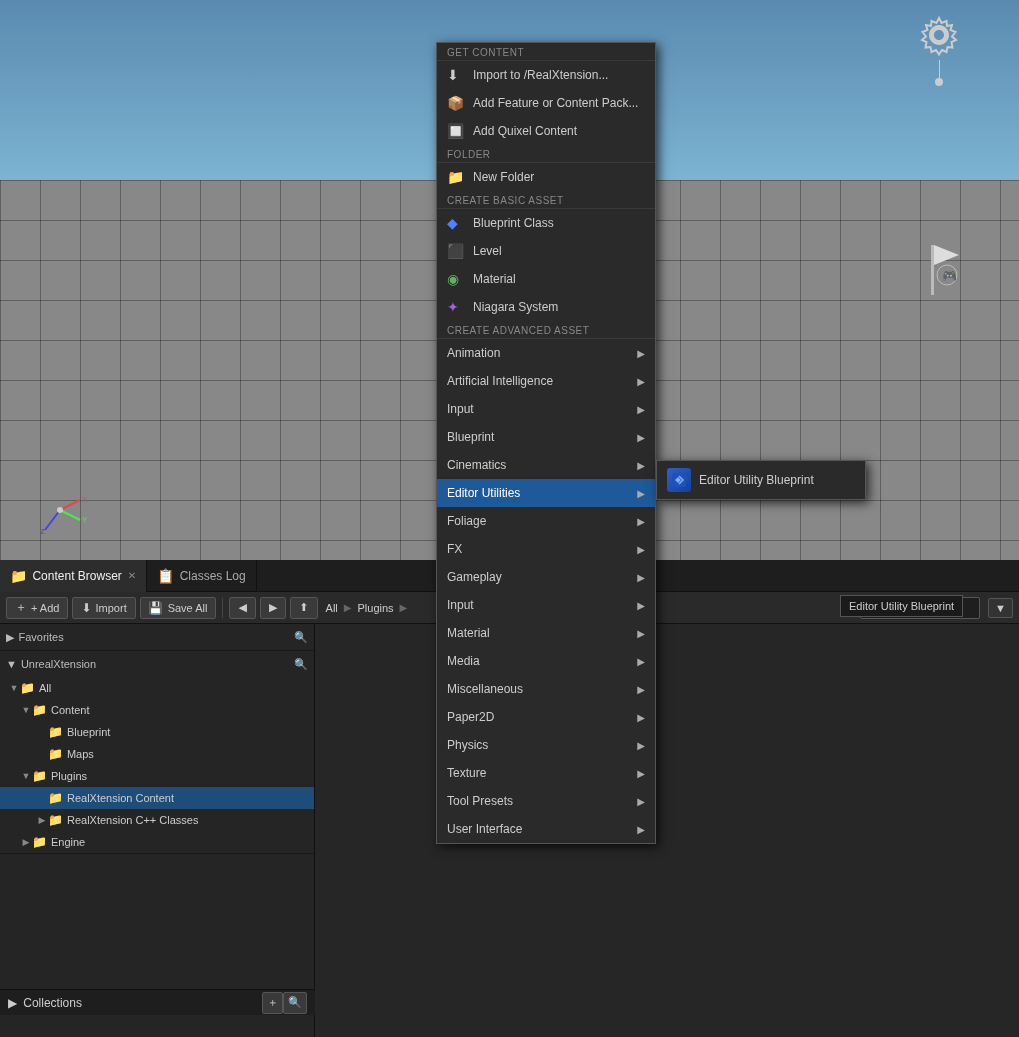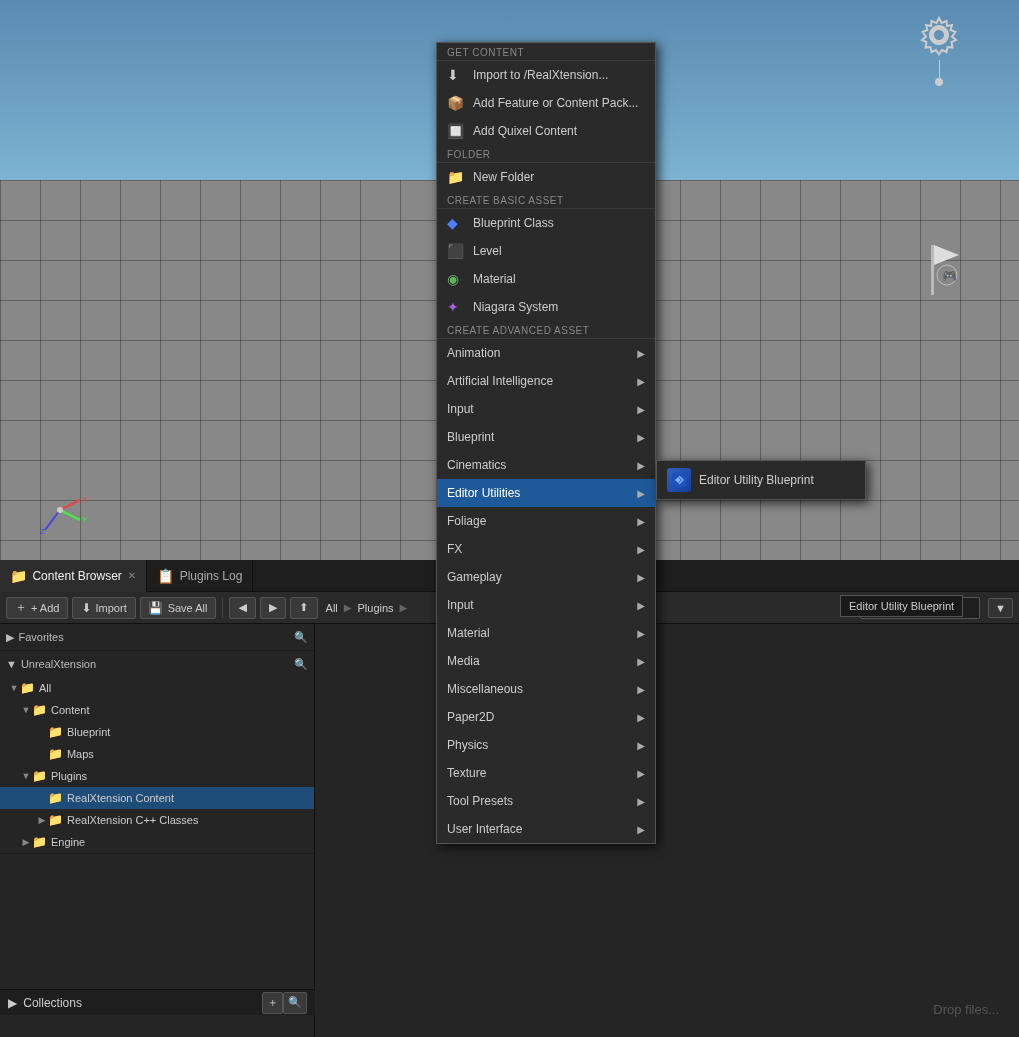--- a/index.html
+++ b/index.html
@@ -466,21 +466,21 @@
 <div id="bottom-panel">
 
   <div id="tab-bar">
     <div class="tab active">
       <span class="tab-icon">📁</span>
       <span>Content Browser</span>
       <span class="tab-close">✕</span>
     </div>
     <div class="tab">
       <span class="tab-icon">📋</span>
-      <span>Plugins Log</span>
+      <span>Classes Log</span>
     </div>
   </div>
 
   <div id="toolbar">
     <button class="toolbar-btn">
       <span class="btn-icon">＋</span>
       <span>+ Add</span>
     </button>
     <button class="toolbar-btn">
       <span class="btn-icon">⬇</span>
@@ -569,23 +569,20 @@
         </div>
 
         <div class="tree-item" style="padding-left:20px;">
           <span class="tree-arrow">▶</span>
           <span class="tree-icon folder-icon">📁</span>
           <span>Engine</span>
         </div>
       </div>
     </div>
 
-    <div id="right-content">
-      <div id="drop-hint">Drop files...</div>
-    </div>
   </div>
 
   <div class="collections-bar">
     <span>▶</span>
     <span style="margin-left:6px;">Collections</span>
     <button class="toolbar-btn" style="margin-left:auto;padding:0 4px;">＋</button>
     <button class="toolbar-btn" style="padding:0 4px;">🔍</button>
   </div>
 
 </div>

